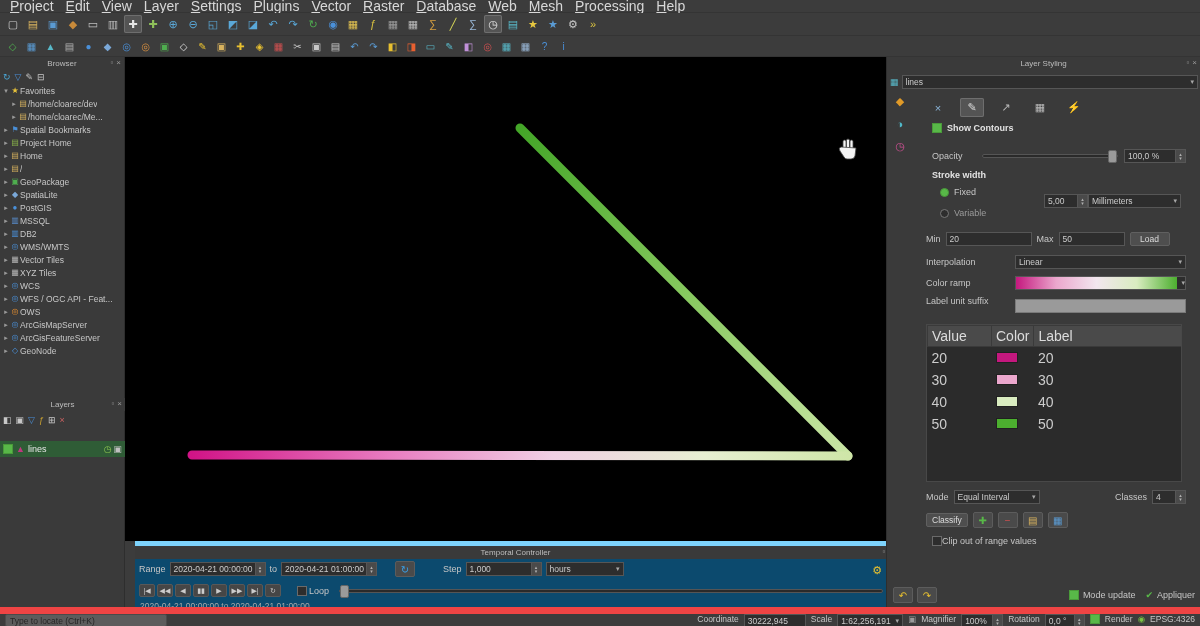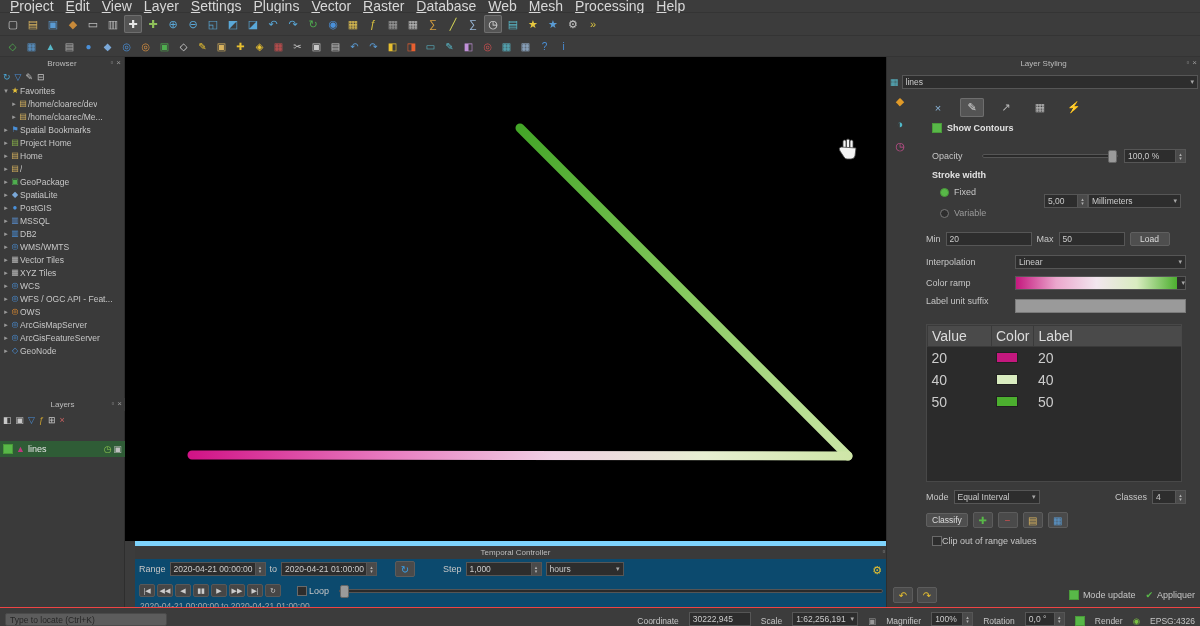--- a/index.html
+++ b/index.html
@@ -79,21 +79,21 @@
   .sw-table { border-collapse:collapse; width:256px; font-size:14px; }
   .sw-table th { background:#4a4a4a; color:#dcdcdc; font-weight:normal; text-align:left; padding:2px 4px; border:1px solid #3a3a3a; }
   .sw-table td { padding:3px 4px; color:#cccccc; }
   .table-box { width:256px; height:158px; background:#2b2b2b; border:1px solid #484848; overflow:hidden; }
   .swatch { display:inline-block; width:22px; height:11px; border:1px solid #202020; }
   .sty-footer { position:absolute; left:0; top:528px; width:314px; height:20px; display:flex; align-items:center; padding:0 6px; gap:4px; }
   .icon-btn { width:20px; height:16px; background:#4a4a4a; border:1px solid #5c5c5c; border-radius:2px; display:inline-flex; align-items:center; justify-content:center; font-size:10px; }
   .icon-btn i { font-style:normal; }
 
   
-  .statusbar { left:0; top:607px; width:1200px; height:19px; background:#3c3c3c; border-top:1px solid #ef4444; display:flex; align-items:flex-end; padding:0 5px; gap:10px; font-size:8.5px; }
+  .statusbar { left:0; top:607px; width:1200px; height:19px; background:#3c3c3c; border-top:7px solid #ef4444; display:flex; align-items:flex-start; padding:0 5px; gap:5px; font-size:8.5px; }
   .locate { width:162px; height:13px; background:#5c5c5c; border:1px solid #4a4a4a; border-radius:2px; color:#222; font-size:8.5px; padding:0 4px; }
   .locate::placeholder { color:#262626; }
   .sb-label { color:#c6c6c6; white-space:nowrap; }
   .spacer { flex:1; }
 </style>
 </head>
 <body>
 
 <div class="root">
 
@@ -664,20 +664,25 @@
               <th>Label</th>
             </tr>
           </thead>
           <tbody>
               <tr>
               <td>20</td>
               <td><span class="swatch" style="background: rgb(196, 24, 126);"></span></td>
               <td>20</td>
             </tr>
               <tr>
+              <td>30</td>
+              <td><span class="swatch" style="background: rgb(235, 167, 205);"></span></td>
+              <td>30</td>
+            </tr>
+              <tr>
               <td>40</td>
               <td><span class="swatch" style="background: rgb(217, 236, 192);"></span></td>
               <td>40</td>
             </tr>
               <tr>
               <td>50</td>
               <td><span class="swatch" style="background: rgb(76, 175, 47);"></span></td>
               <td>50</td>
             </tr>
             </tbody>

